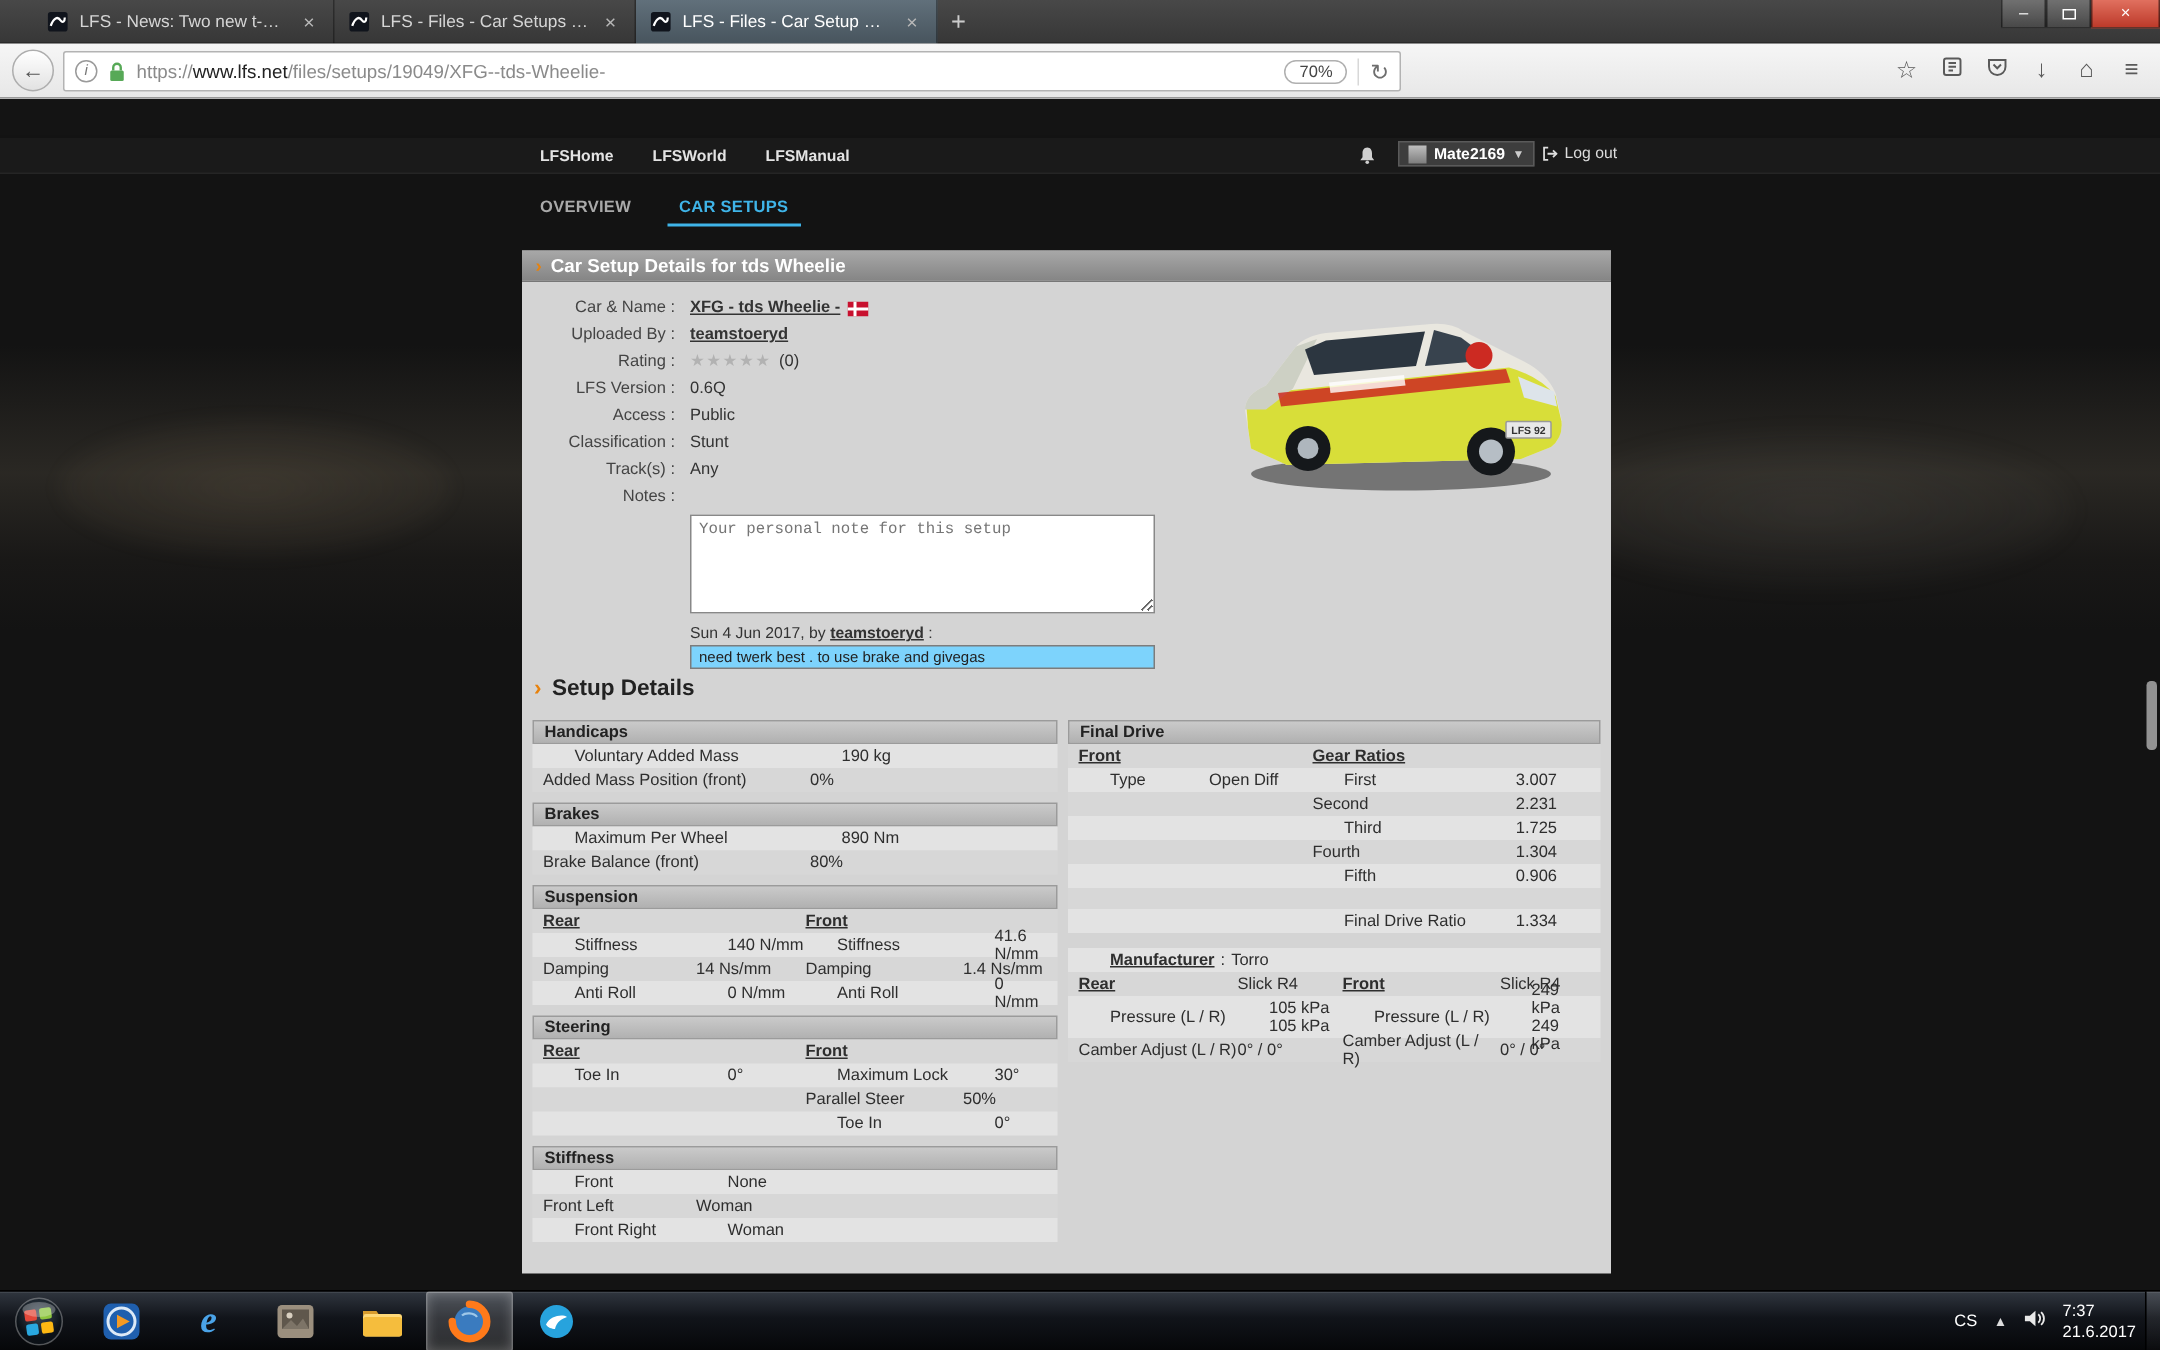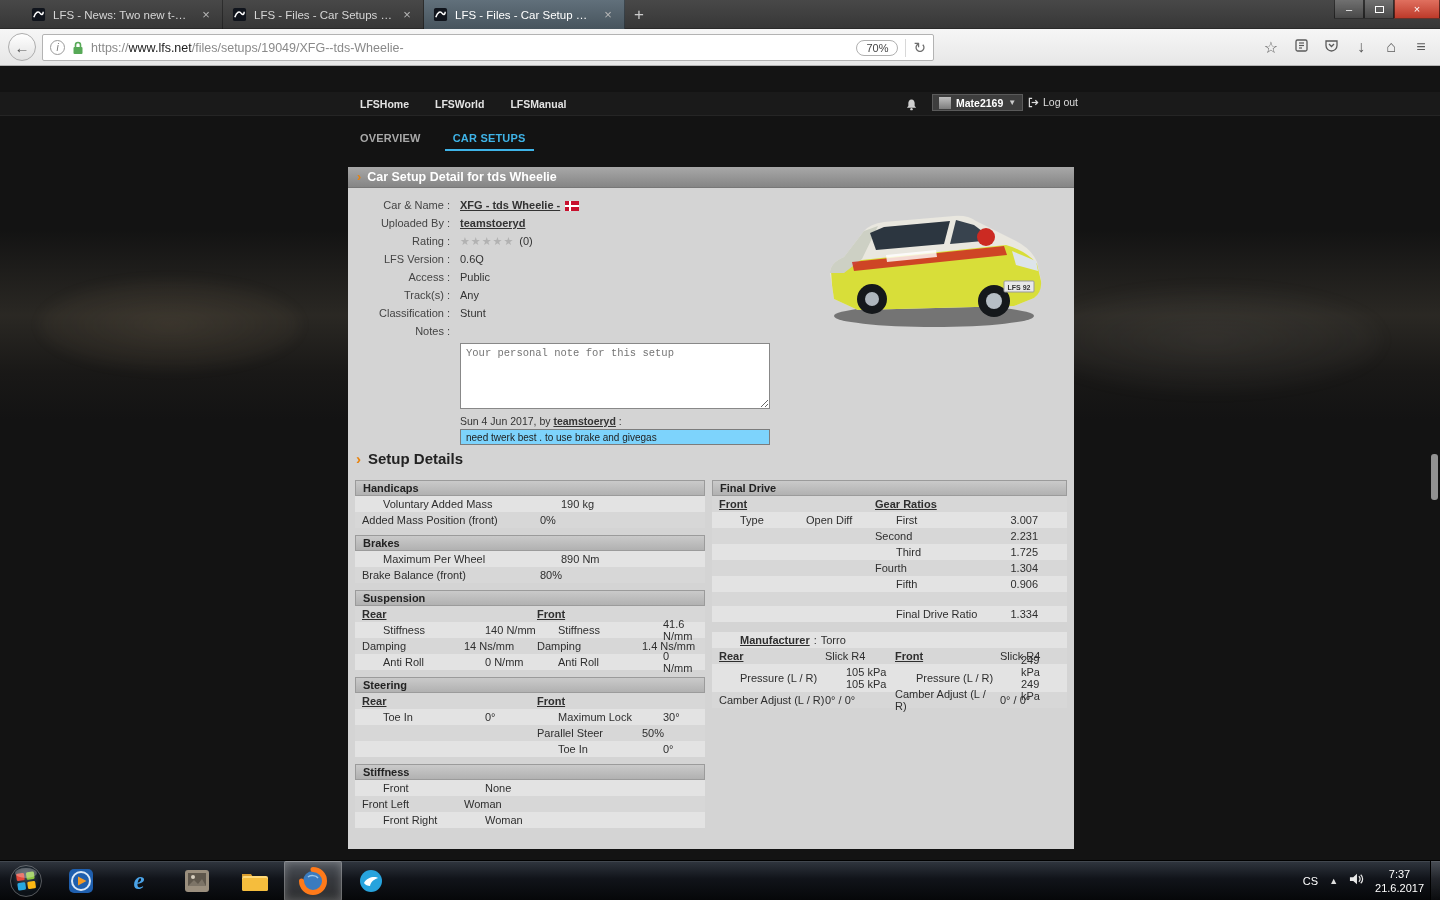--- a/index.html
+++ b/index.html
@@ -127,21 +127,21 @@
              background:linear-gradient(#30363f,#11141a 45%,#060709); border-top:1px solid #000;
              box-shadow:inset 0 1px 0 rgba(255,255,255,0.09); display:flex; align-items:center; }
   .start-orb { width:52px; height:40px; display:flex; align-items:center; justify-content:center; }
   .task-slot { width:58px; height:40px; display:flex; align-items:center; justify-content:center; border-radius:2px; }
   .task-slot.active { background:rgba(255,255,255,0.16); border:1px solid rgba(255,255,255,0.3);
                       box-shadow:inset 0 0 8px rgba(255,255,255,0.25); }
   .ie-e { color:#4aa3e8; font-size:25px; font-weight:bold; font-style:italic; font-family:"Liberation Serif", serif; }
   .tray { position:absolute; right:12px; top:0; height:40px; display:flex; align-items:center; gap:11px; }
   .lang { color:#fff; font-size:11px; }
   .tray-up { color:#ddd; font-size:9px; }
-  .clock { color:#fff; font-size:11px; text-align:center; line-height:14px; padding-right:4px; }
+  .clock { color:#fff; font-size:11px; line-height:14px; padding-right:4px; }
   .show-desktop { position:absolute; right:0; top:0; bottom:0; width:10px; border-left:1px solid #000;
                   background:linear-gradient(rgba(255,255,255,0.12),rgba(255,255,255,0.02)); }
   .taskbar-inner { display:flex; align-items:center; height:40px; }
 </style>
 </head>
 <body>
 
 <div class="screen">
 
   <div class="tabbar">
@@ -241,21 +241,21 @@
     </div>
 
     <div class="page-tabs">
       <span class="ptab">OVERVIEW</span>
       <span class="ptab active">CAR SETUPS</span>
     </div>
 
     <div class="content">
       <div class="content-header">
         <span class="oarrow">›</span>
-        <span>Car Setup Detail for tds Wheelie</span>
+        <span>Car Setup Details for tds Wheelie</span>
       </div>
 
       <div class="details">
         <div class="drow">
           <span class="dlabel">Car &amp; Name :</span>
           <span class="dvalue">
               <span class="b">XFG - tds Wheelie -</span>
             <svg width="14" height="10" viewBox="0 0 14 10">
                 <rect width="14" height="10" fill="#c8102e"></rect>
                 <rect x="4" width="2" height="10" fill="#fff"></rect>
@@ -276,26 +276,26 @@
         </div>
         <div class="drow">
           <span class="dlabel">LFS Version :</span>
           <span class="dvalue">0.6Q</span>
         </div>
         <div class="drow">
           <span class="dlabel">Access :</span>
           <span class="dvalue">Public</span>
         </div>
         <div class="drow">
+          <span class="dlabel">Classification :</span>
+          <span class="dvalue">Stunt</span>
+        </div>
+        <div class="drow">
           <span class="dlabel">Track(s) :</span>
           <span class="dvalue">Any</span>
-        </div>
-        <div class="drow">
-          <span class="dlabel">Classification :</span>
-          <span class="dvalue">Stunt</span>
         </div>
         <div class="drow" style="align-items:flex-start;">
           <span class="dlabel">Notes :</span>
         </div>
         <textarea class="notes-ta" placeholder="Your personal note for this setup" style=""></textarea>
         <div class="dateline">
           <span>Sun 4 Jun 2017, by</span>
           <span class="b">teamstoeryd</span>
           <span>:</span>
         </div>

